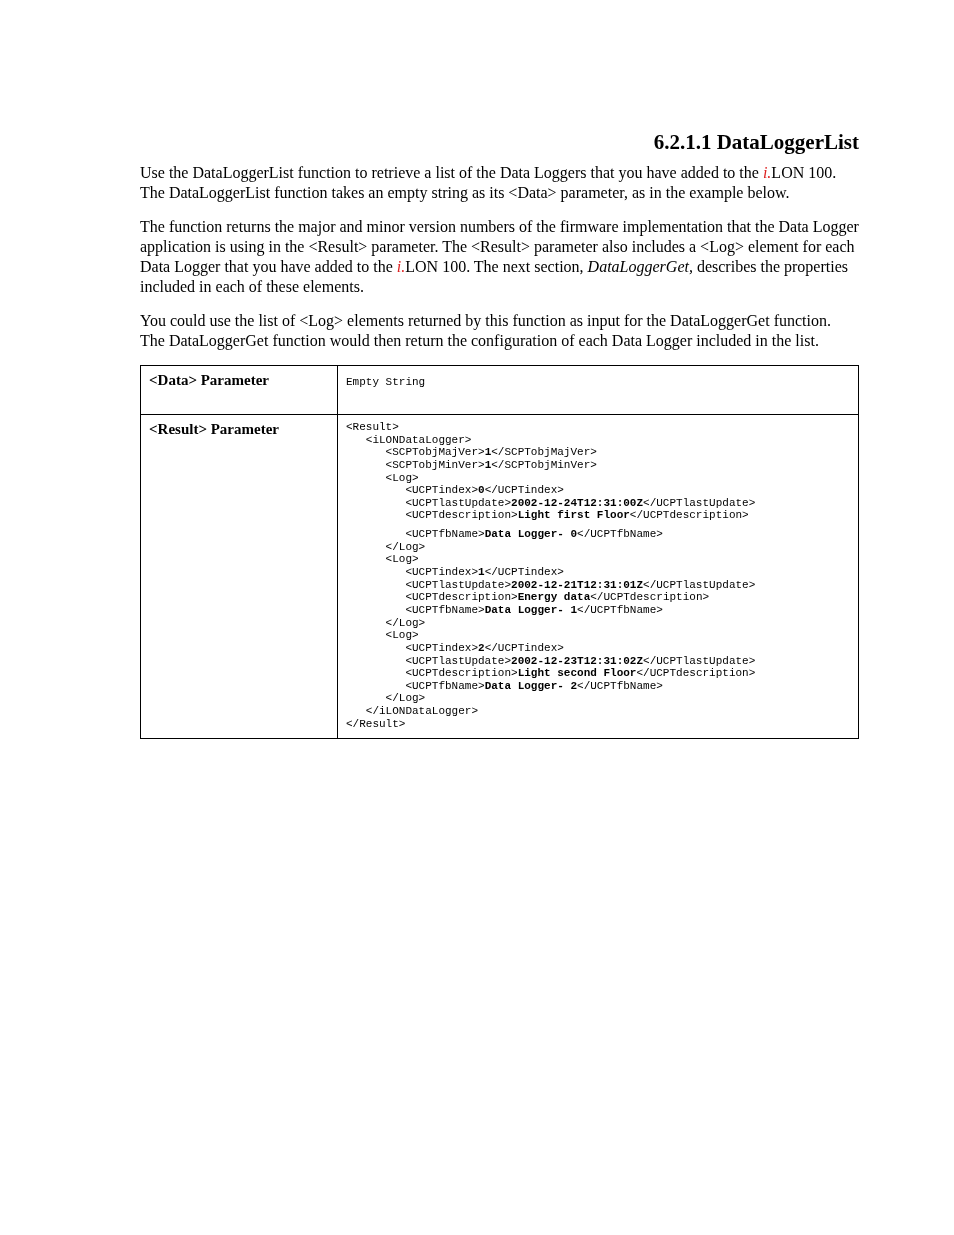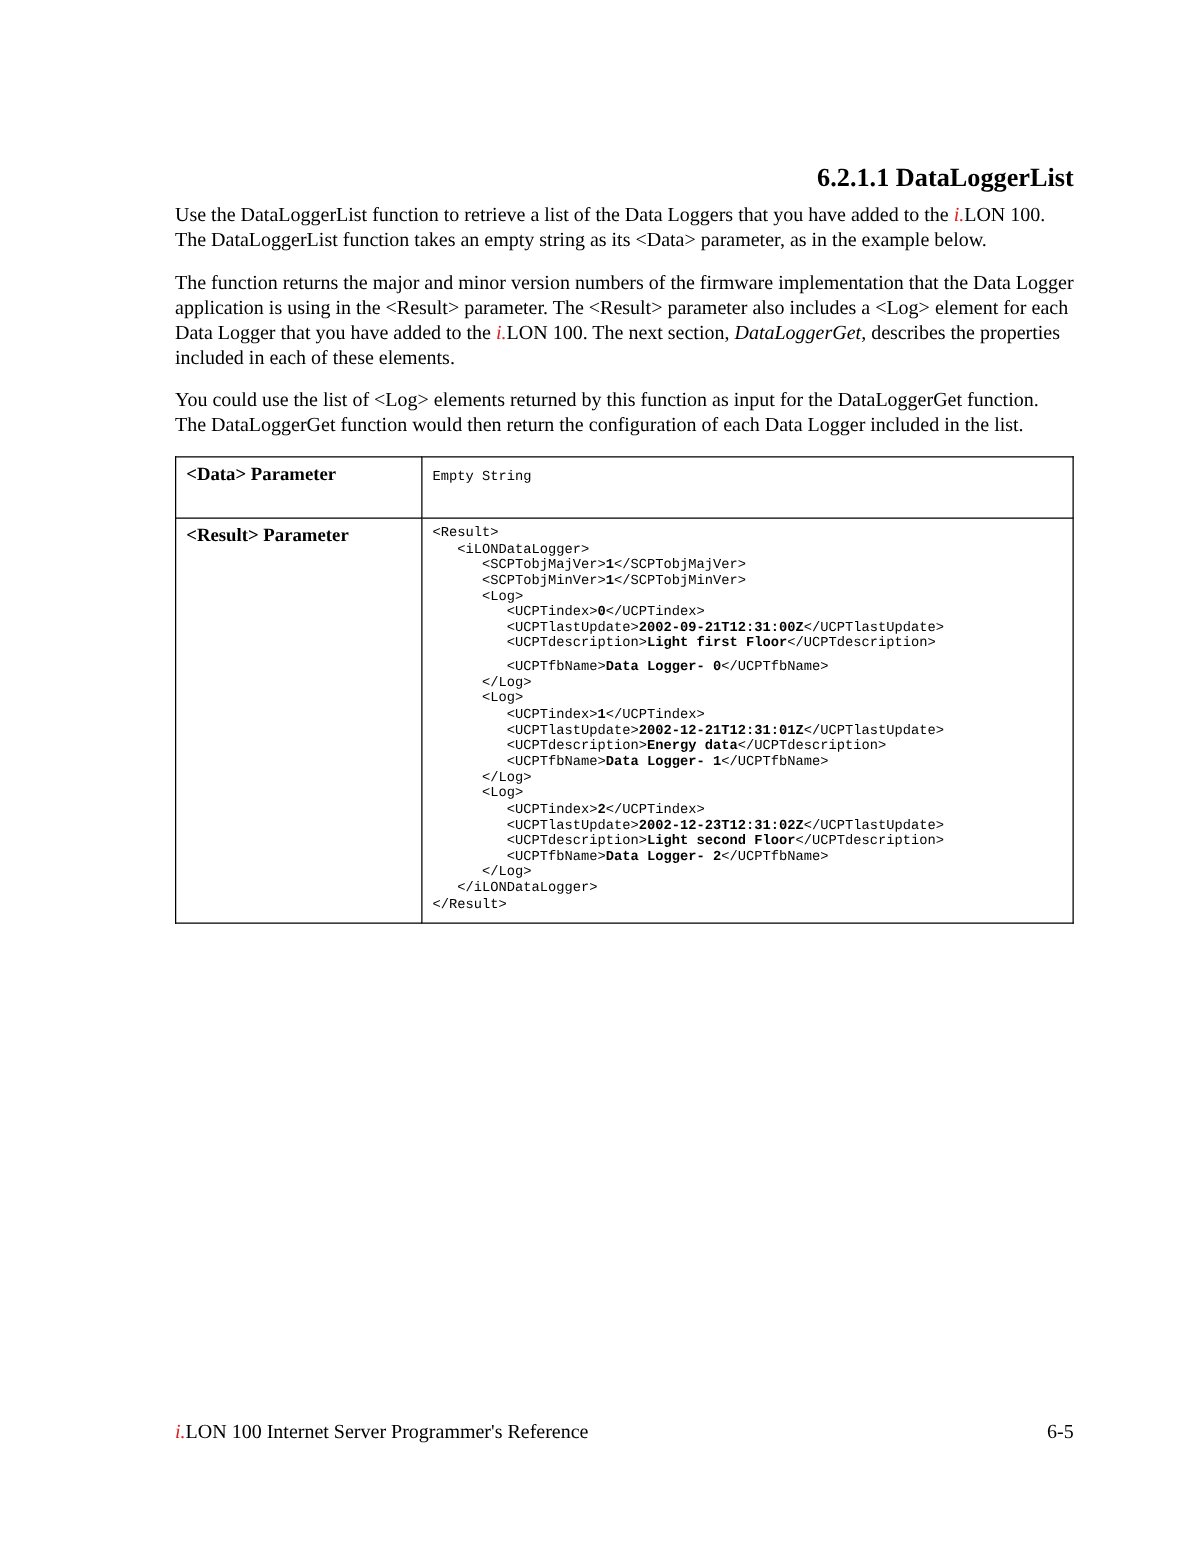--- a/index.html
+++ b/index.html
@@ -93,21 +93,21 @@
     </tr>
     <tr>
       <td class="label">&lt;Result&gt; Parameter</td>
       <td>
 <div class="mono"><span>&lt;Result&gt;</span>
 <span>   &lt;iLONDataLogger&gt;</span>
 <span>      &lt;SCPTobjMajVer&gt;</span><span class="b">1</span><span>&lt;/SCPTobjMajVer&gt;</span>
 <span>      &lt;SCPTobjMinVer&gt;</span><span class="b">1</span><span>&lt;/SCPTobjMinVer&gt;</span>
 <span>      &lt;Log&gt;</span>
 <span>         &lt;UCPTindex&gt;</span><span class="b">0</span><span>&lt;/UCPTindex&gt;</span>
-<span>         &lt;UCPTlastUpdate&gt;</span><span class="b">2002-09-21T12:31:00Z</span><span>&lt;/UCPTlastUpdate&gt;</span>
+<span>         &lt;UCPTlastUpdate&gt;</span><span class="b">2002-12-24T12:31:00Z</span><span>&lt;/UCPTlastUpdate&gt;</span>
 <span>         &lt;UCPTdescription&gt;</span><span class="b">Light first Floor</span><span>&lt;/UCPTdescription&gt;</span>
 <div style="height:6px"></div><span>         &lt;UCPTfbName&gt;</span><span class="b">Data Logger- 0</span><span>&lt;/UCPTfbName&gt;</span>
 <span>      &lt;/Log&gt;</span>
 <span>      &lt;Log&gt;</span>
 <span>         &lt;UCPTindex&gt;</span><span class="b">1</span><span>&lt;/UCPTindex&gt;</span>
 <span>         &lt;UCPTlastUpdate&gt;</span><span class="b">2002-12-21T12:31:01Z</span><span>&lt;/UCPTlastUpdate&gt;</span>
 <span>         &lt;UCPTdescription&gt;</span><span class="b">Energy data</span><span>&lt;/UCPTdescription&gt;</span>
 <span>         &lt;UCPTfbName&gt;</span><span class="b">Data Logger- 1</span><span>&lt;/UCPTfbName&gt;</span>
 <span>      &lt;/Log&gt;</span>
 <span>      &lt;Log&gt;</span>
@@ -116,18 +116,14 @@
 <span>         &lt;UCPTdescription&gt;</span><span class="b">Light second Floor</span><span>&lt;/UCPTdescription&gt;</span>
 <span>         &lt;UCPTfbName&gt;</span><span class="b">Data Logger- 2</span><span>&lt;/UCPTfbName&gt;</span>
 <span>      &lt;/Log&gt;</span>
 <span>   &lt;/iLONDataLogger&gt;</span>
 <span>&lt;/Result&gt;</span></div>
       </td>
     </tr>
   </tbody>
     </table>
 
-  <div class="footer">
-    <span><span class="ital-i">i.</span><span>LON 100 Internet Server Programmer's Reference</span></span>
-    <span>6-5</span>
-  </div>
 
 </div>
 
 </body></html>

